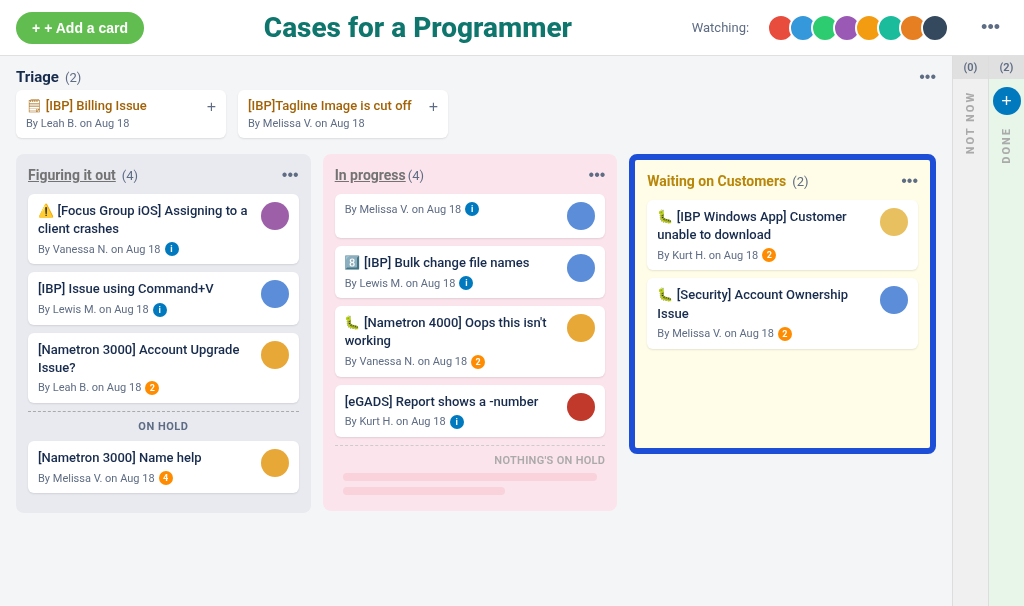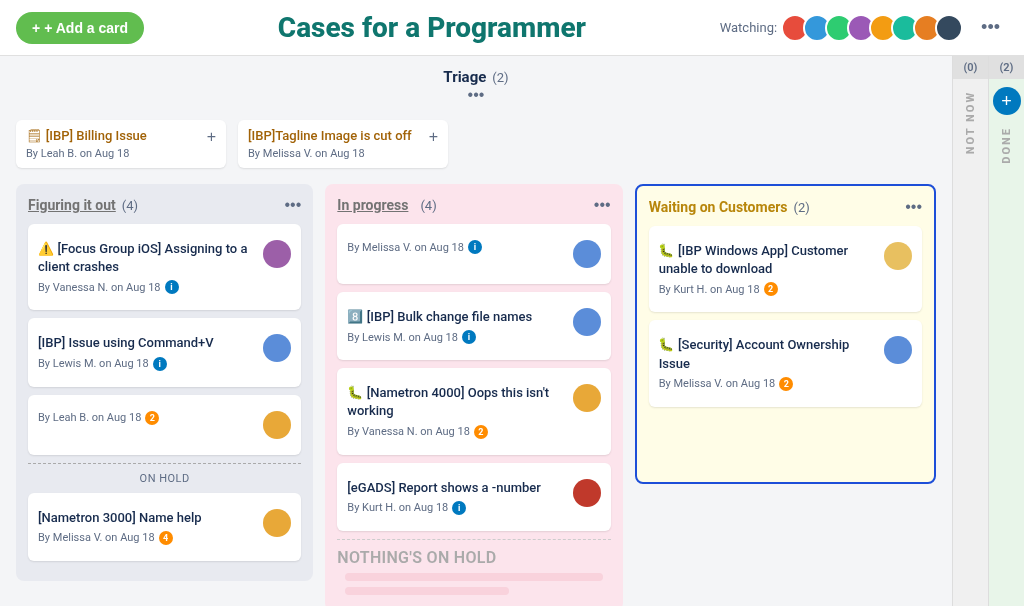--- a/index.html
+++ b/index.html
@@ -39,21 +39,21 @@
     .header-title {
       flex: 1;
       text-align: center;
       font-size: 28px;
       font-weight: 800;
       color: #0f766e;
     }
     .header-right {
       display: flex;
       align-items: center;
-      gap: 10px;
+      gap: 24px;
     }
     .watching-label {
       font-size: 13px;
       color: #5e6c84;
     }
     .avatars {
       display: flex;
     }
     .avatar {
       width: 28px;
@@ -94,22 +94,21 @@
     }
 
     
     .triage-section {
       margin-bottom: 16px;
     }
     .triage-header {
       display: flex;
       align-items: center;
       justify-content: space-between;
-      margin-bottom: 16px;
-      flex-direction: column;
+      margin-bottom: 4px;
     }
     .triage-title {
       font-size: 15px;
       font-weight: 700;
       color: #172b4d;
     }
     .triage-cards {
       display: flex;
       gap: 12px;
     }
@@ -123,21 +122,21 @@
 
     
     .column {
       flex: 1;
       border-radius: 8px;
       padding: 12px;
       min-height: 300px;
     }
     .col-figuring { background: #e8eaf0; }
     .col-inprogress { background: #fce4ec; }
-    .col-waiting { background: #fffde7; border: 2px solid #1d4ed8; }
+    .col-waiting { background: #fffde7; border: 6px solid #1d4ed8; }
 
     .col-header {
       display: flex;
       align-items: center;
       justify-content: space-between;
       margin-bottom: 10px;
     }
     .col-title {
       font-size: 14px;
       font-weight: 700;
@@ -154,21 +153,21 @@
       border: none;
       cursor: pointer;
       font-size: 16px;
       color: #5e6c84;
     }
 
     
     .card {
       background: white;
       border-radius: 6px;
-      padding: 16px 10px;
+      padding: 8px 10px;
       margin-bottom: 8px;
       box-shadow: 0 1px 2px rgba(0,0,0,0.1);
       display: flex;
       align-items: flex-start;
       justify-content: space-between;
       gap: 8px;
       cursor: pointer;
     }
     .card-content { flex: 1; }
     .card-title {
@@ -238,21 +237,21 @@
     .triage-card-title {
       font-size: 13px;
       color: #a16207;
       font-weight: 500;
       margin-bottom: 4px;
     }
     .on-hold-label {
       font-size: 11px;
       color: #5e6c84;
       text-align: center;
-      font-weight: 400;
+      font-weight: 700;
       margin-bottom: 8px;
       letter-spacing: 0.5px;
     }
 
     .not-now-panel {
       width: 36px;
       background: #f0f0f0;
       border-left: 1px solid #ddd;
       display: flex;
       flex-direction: column;
@@ -295,23 +294,23 @@
       display: flex;
       align-items: center;
       justify-content: center;
       color: white;
       font-size: 18px;
       font-weight: 300;
       margin-top: 8px;
     }
 
     .nothing-hold {
-      font-size: 16px;
+      font-size: 11px;
       color: #aaa;
-      text-align: left;
+      text-align: right;
       font-weight: 600;
       letter-spacing: 0.3px;
       margin: 8px 0 6px;
     }
     .placeholder-bar {
       height: 8px;
       background: #f5c0cc;
       border-radius: 4px;
       margin: 6px 8px;
       opacity: 0.5;
@@ -396,40 +395,41 @@
       <div class="card">
         <div class="card-content">
           <div class="card-title">[IBP] Issue using Command+V</div>
           <div class="card-meta">By Lewis M. on Aug 18 <span class="info-dot">i</span></div>
         </div>
         <div class="card-avatar" style="background:#5b8dd9"></div>
       </div>
 
       <div class="card">
         <div class="card-content">
+          <div class="card-title">[Nametron 3000] Account Upgrade Issue?</div>
           <div class="card-meta">By Leah B. on Aug 18 <span class="info-dot info-dot-orange">2</span></div>
         </div>
         <div class="card-avatar" style="background:#e8a838"></div>
       </div>
 
         <div style="border-top:1px dashed #aaa;margin:8px 0;"></div>
         <div class="on-hold-label">ON HOLD</div>
 
           <div class="card">
             <div class="card-content">
               <div class="card-title">[Nametron 3000] Name help</div>
               <div class="card-meta">By Melissa V. on Aug 18 <span class="info-dot info-dot-orange">4</span></div>
             </div>
             <div class="card-avatar" style="background:#e8a838"></div>
           </div>
 
   </div>
         <div class="column col-inprogress">
     <div class="col-header">
-      <div style="display:flex;align-items:center;gap:12px;">
+      <div style="display:flex;align-items:center;gap:2px;">
         <span class="col-title">In progress</span>
         <span style="font-size:13px;color:#5e6c84;">(4)</span>
       </div>
       <button class="col-more-btn">•••</button>
     </div>
 
       <div class="card">
         <div class="card-content">
           <div class="card-meta">By Melissa V. on Aug 18 <span class="info-dot">i</span></div>
         </div>

